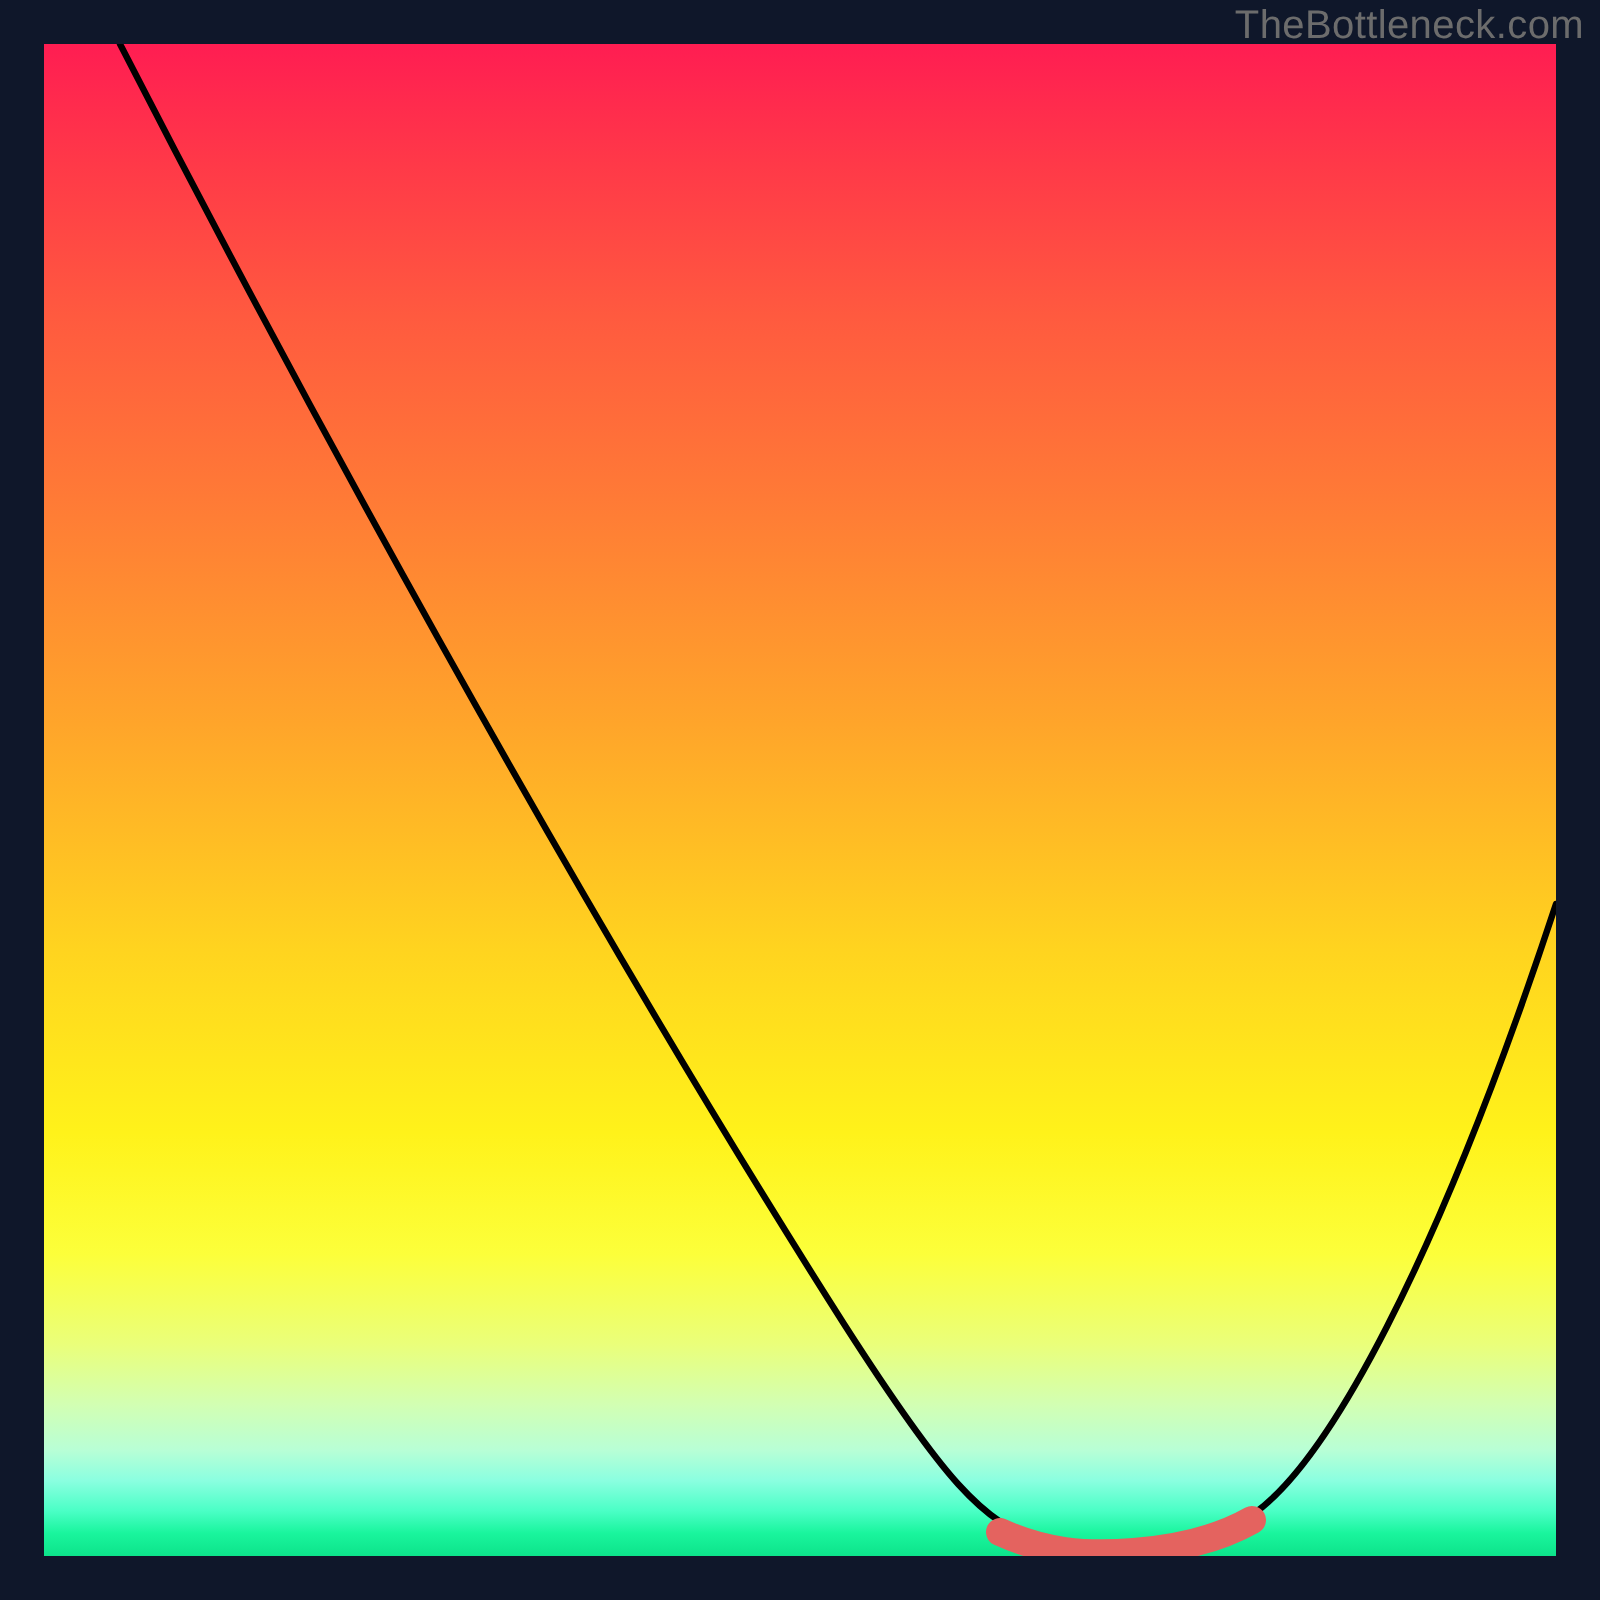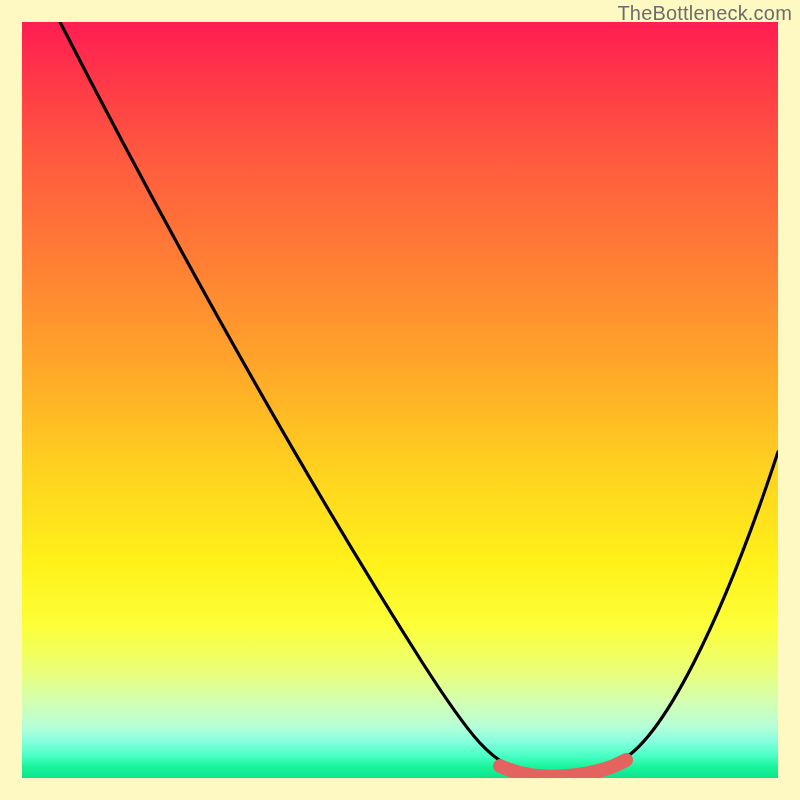--- a/index.html
+++ b/index.html
@@ -8,21 +8,21 @@
     width: 800px;
     height: 800px;
     background: #000;
     overflow: hidden;
     font-family: Arial, Helvetica, sans-serif;
   }
   .stage {
     position: relative;
     width: 800px;
     height: 800px;
-    background: #fef9c3;
+    background: #0f172a;
   }
   .plot {
     position: absolute;
     left: 22px;
     top: 22px;
     width: 756px;
     height: 756px;
     overflow: hidden;
   }
   

